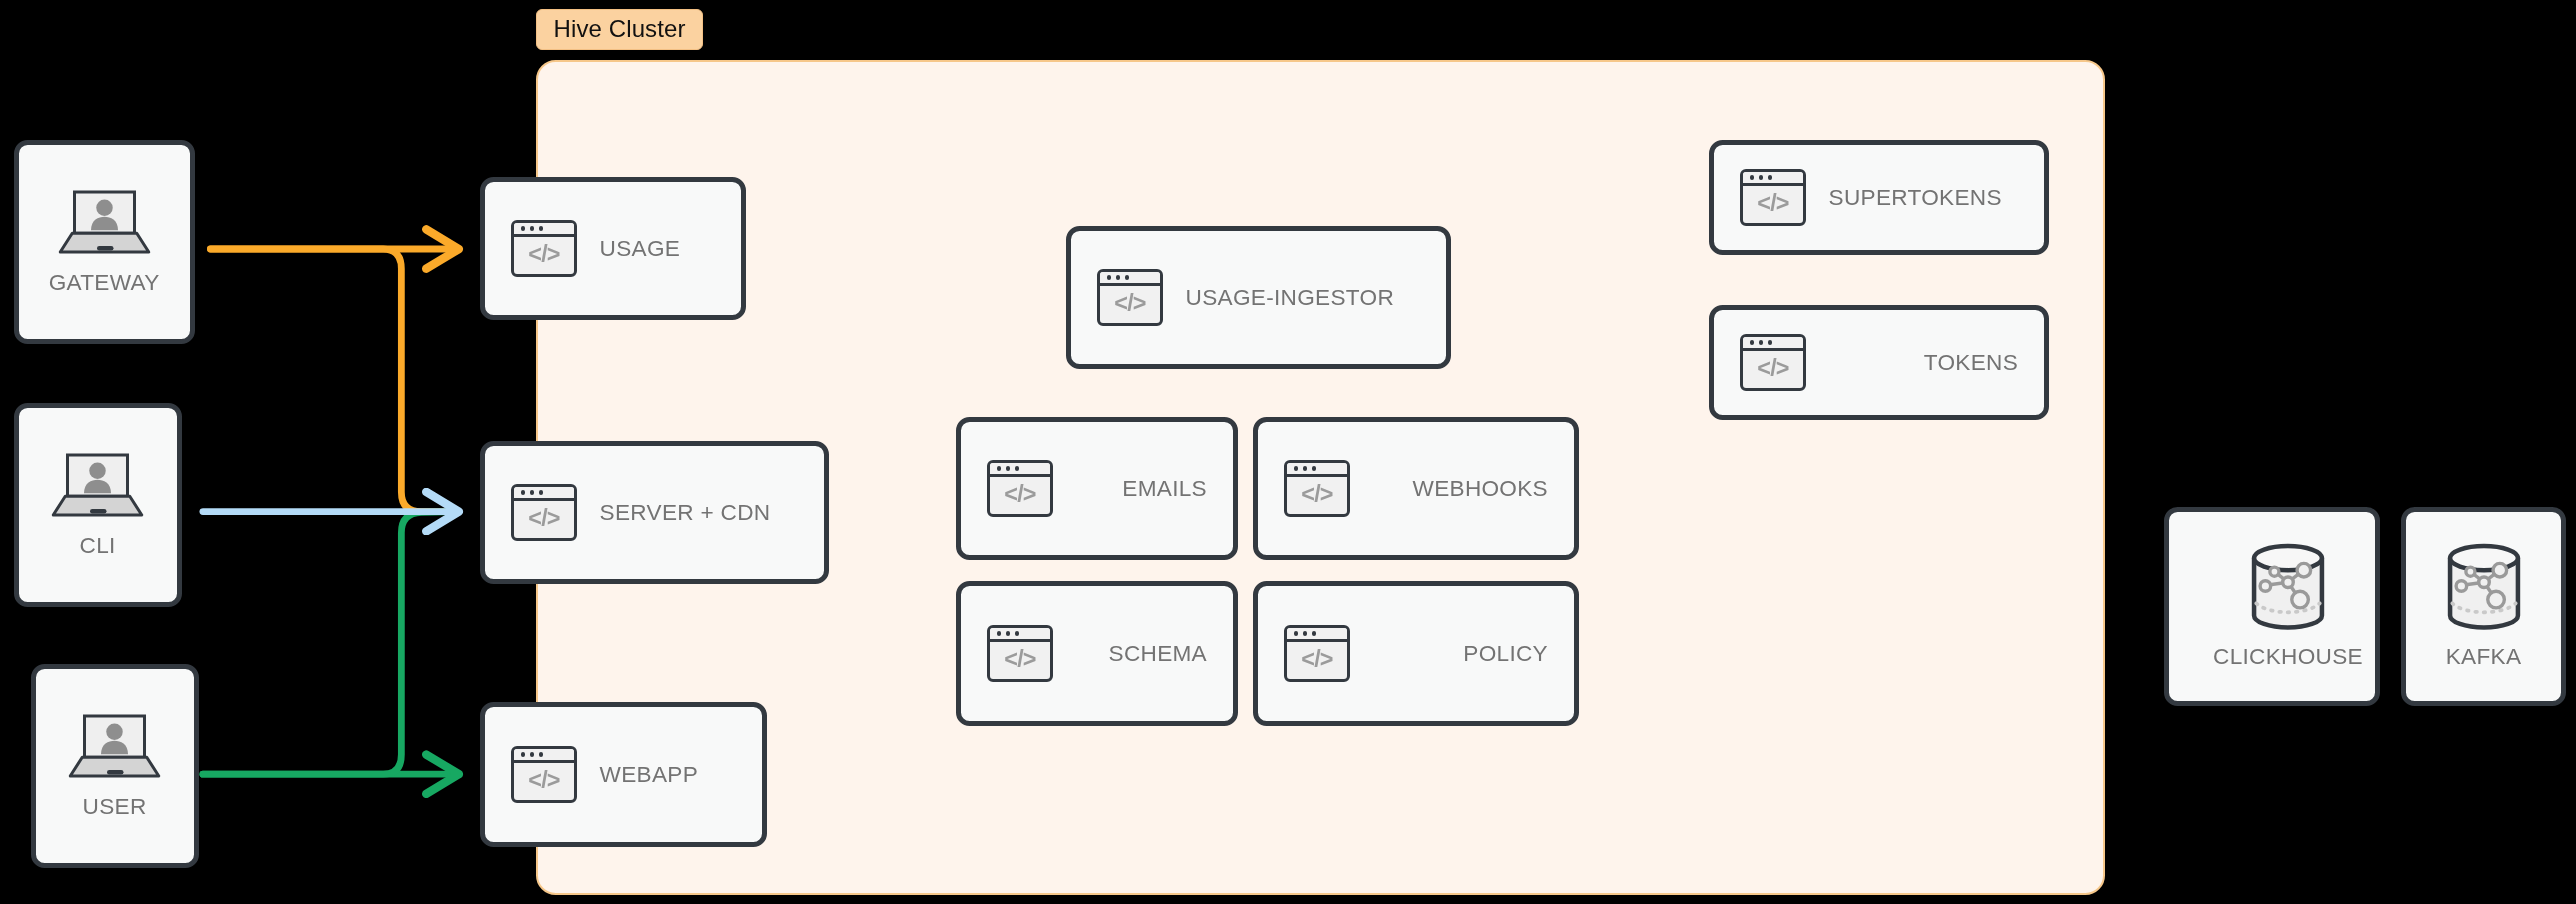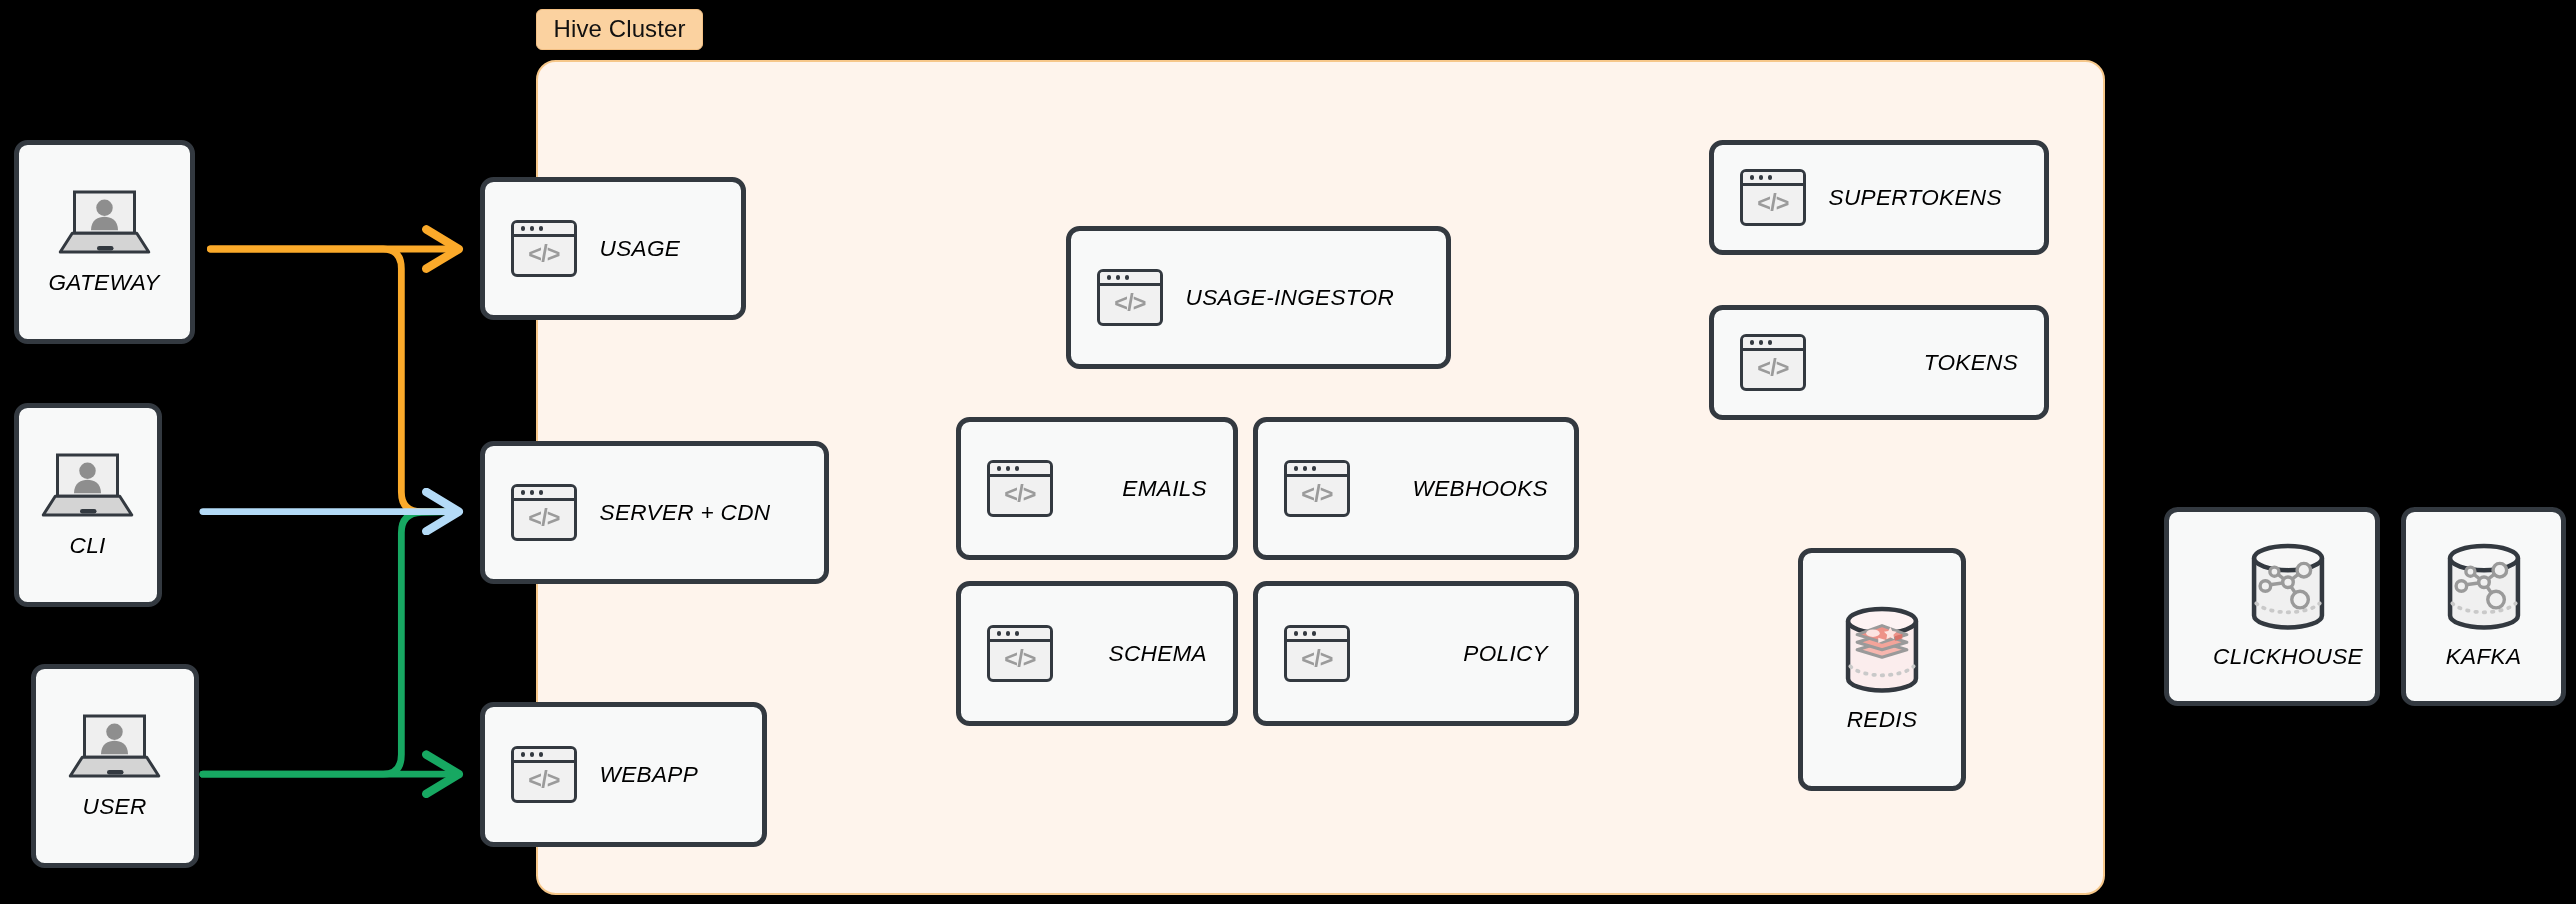--- a/index.html
+++ b/index.html
@@ -68,23 +68,22 @@
   .node.svc.center-label { justify-content: space-between; padding-right: 26px; }
 
   
   .node.stack {
     flex-direction: column;
     justify-content: center;
     gap: 12px;
   }
 
   .node-label {
-    font-style: italic;
     font-size: 22.6px;
-    color: #000000;
+    color: #737373;
     letter-spacing: 0.3px;
     white-space: nowrap;
   }
   .node.stack .node-label { font-size: 22.6px; }
 
   
   .winicon {
     width: 66px;
     height: 57px;
     border: 3.8px solid #333940;
@@ -179,21 +178,21 @@
         <circle cx="63" cy="25" r="11" fill="#8e8e8e"></circle>
         <path d="M45,55 C45,41 55,37 63,37 C71,37 81,41 81,55 Z" fill="#8e8e8e"></path>
         <line x1="23" y1="59" x2="103" y2="59" stroke="#333940" stroke-width="3" stroke-dasharray="4 4"></line>
         <path d="M20,59 L106,59 L122,84 L4,84 Z" fill="#d4d4d4" stroke="#333940" stroke-width="4" stroke-linejoin="round"></path>
         <rect x="53" y="76" width="22" height="6" rx="3" fill="#333940"></rect>
       </svg>
     </span>
     <span class="node-label">GATEWAY</span>
   </div>
 
-  <div class="node stack" style="left:13.6px; top:403px; width:148px; height:204px;">
+  <div class="node stack" style="left:13.6px; top:403px; width:168px; height:204px;">
     <span class="laptop">
       <svg viewBox="0 0 126 92" width="95" height="69">
         <rect x="23" y="4" width="80" height="55" fill="#efefef" stroke="#333940" stroke-width="4"></rect>
         <circle cx="63" cy="25" r="11" fill="#8e8e8e"></circle>
         <path d="M45,55 C45,41 55,37 63,37 C71,37 81,41 81,55 Z" fill="#8e8e8e"></path>
         <line x1="23" y1="59" x2="103" y2="59" stroke="#333940" stroke-width="3" stroke-dasharray="4 4"></line>
         <path d="M20,59 L106,59 L122,84 L4,84 Z" fill="#d4d4d4" stroke="#333940" stroke-width="4" stroke-linejoin="round"></path>
         <rect x="53" y="76" width="22" height="6" rx="3" fill="#333940"></rect>
       </svg>
     </span>
@@ -327,42 +326,20 @@
       <span class="titlebar">
         <i></i>
           <i></i>
           <i></i>
       </span>
       <span class="body">&lt;/&gt;</span>
     </span>
     <span class="node-label">TOKENS</span>
   </div>
 
-  <div class="node stack" style="left:1798px; top:548px; width:168px; height:243px;">
-    <span class="cyl">
-      <svg viewBox="0 0 122 118" width="92" height="89">
-
-        <path d="M16,20 L16,96 A45,16 0 0 0 106,96 L106,20 Z" fill="#fbeded" stroke="#333940" stroke-width="6" stroke-linejoin="round"></path>
-        <ellipse cx="61" cy="20" rx="45" ry="16" fill="#fdf3f3" stroke="#333940" stroke-width="6"></ellipse>
-
-        <path d="M19,80 A46,20 0 0 0 103,80" fill="none" stroke="#c9c9c9" stroke-width="5" stroke-linecap="round" stroke-dasharray="2 9"></path>
-
-        <g stroke="#9a9a9a" stroke-width="4" stroke-linejoin="round">
-          <path d="M61,68 L28,58 L61,48 L94,58 Z" fill="#f7b6ae"></path>
-          <path d="M61,58 L28,48 L61,38 L94,48 Z" fill="#f3a49a"></path>
-          <path d="M61,48 L28,38 L61,26 L94,38 Z" fill="#ee9288"></path>
-        </g>
-        <ellipse cx="49" cy="36" rx="9" ry="5" fill="#fce4e1"></ellipse>
-        <path d="M72,28 l2.6,5.3 5.8,0.8 -4.2,4.1 1,5.8 -5.2,-2.7 -5.2,2.7 1,-5.8 -4.2,-4.1 5.8,-0.8 Z" fill="#fce4e1"></path>
-        <path d="M56,42 l10,3 -10,4 Z" fill="#fce4e1"></path>
-        <path d="M78,40 l10,-3 0,6 -10,3 Z" fill="#d8736a"></path>
-      </svg>
-    </span>
-    <span class="node-label">REDIS</span>
-  </div>
 
 
 
   <div class="node stack" style="left:2164px; top:507px; width:216px; height:199px;padding-left:32px;">
     <span class="cyl">
       <svg viewBox="0 0 122 118" width="92" height="89">
         <path d="M16,20 L16,96 A45,16 0 0 0 106,96 L106,20 Z" fill="#f0f0f0" stroke="#333940" stroke-width="6" stroke-linejoin="round"></path>
         <ellipse cx="61" cy="20" rx="45" ry="16" fill="#f7f7f7" stroke="#333940" stroke-width="6"></ellipse>
         <path d="M19,80 A46,20 0 0 0 103,80" fill="none" stroke="#c9c9c9" stroke-width="5" stroke-linecap="round" stroke-dasharray="2 9"></path>
 

